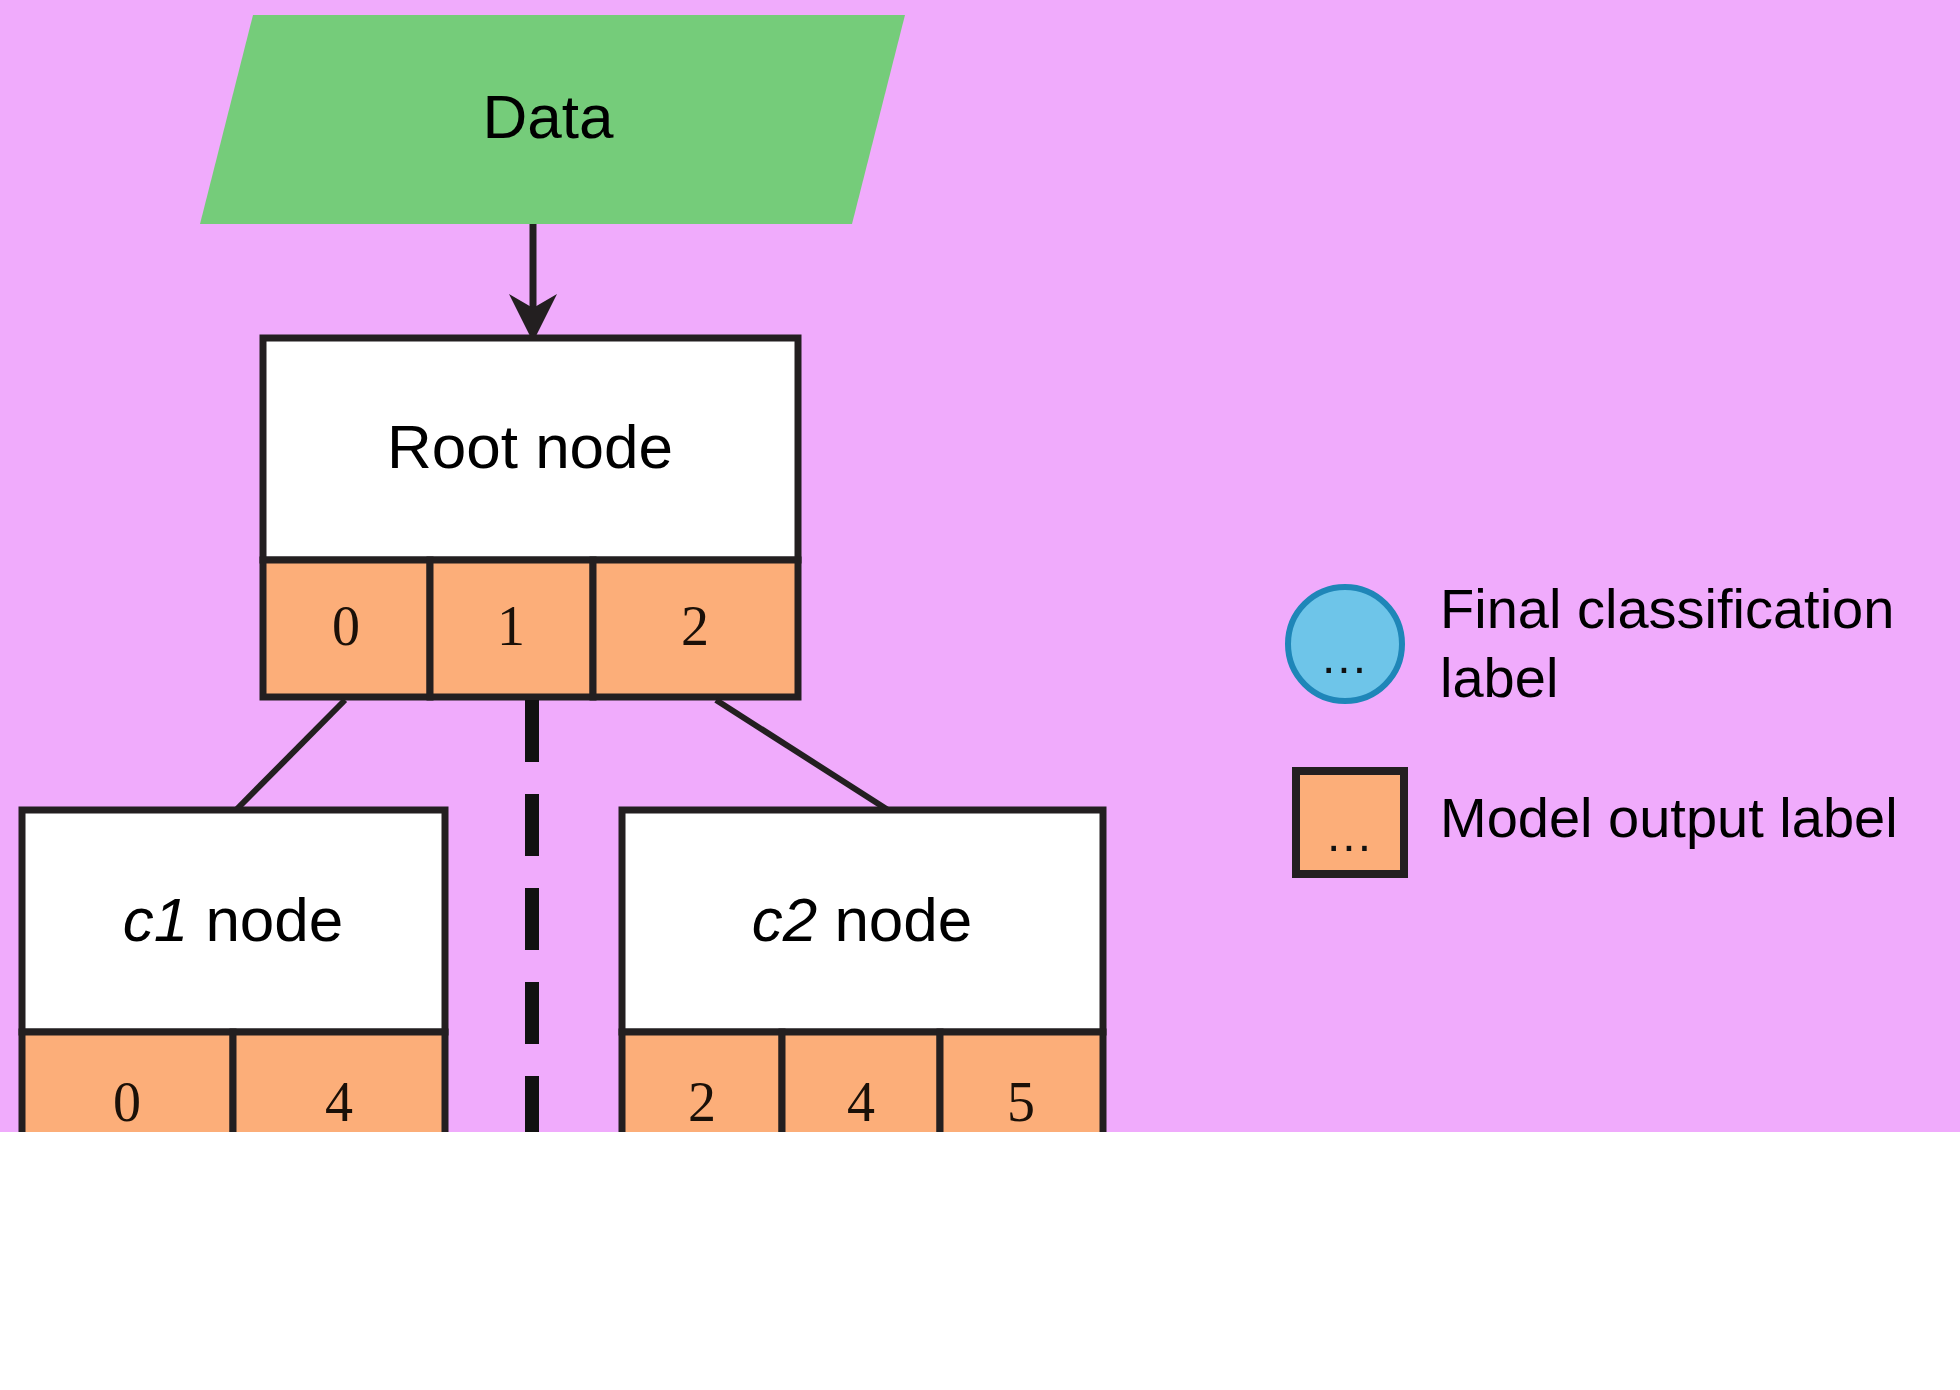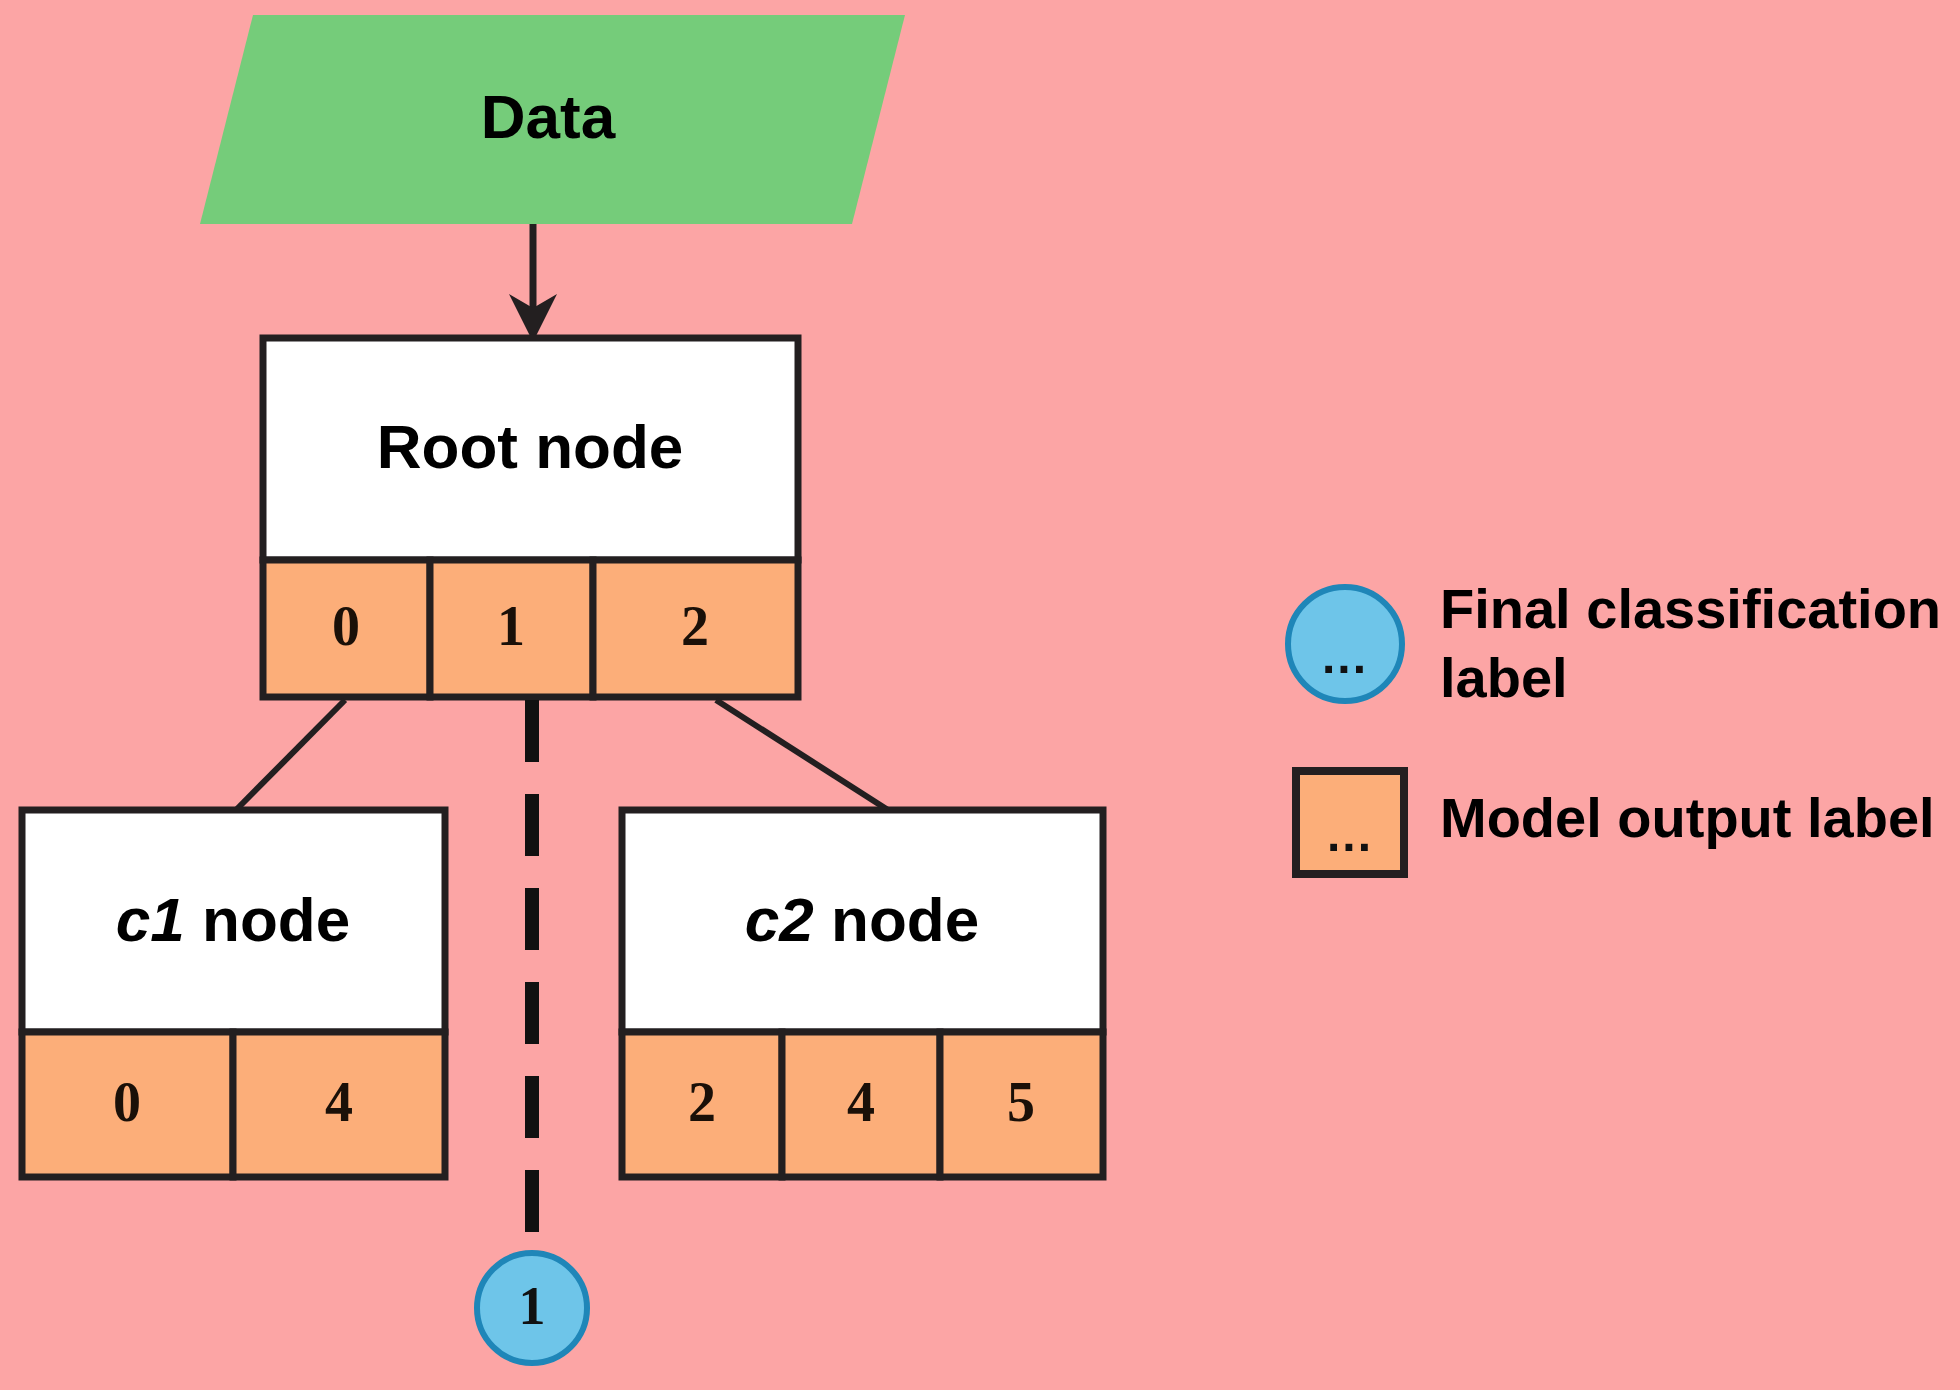--- a/index.html
+++ b/index.html
@@ -3,25 +3,24 @@
 <meta charset="utf-8">
 <style>
   html, body {
     margin: 0;
     padding: 0;
     background: #ffffff;
   }
   #canvas {
     position: relative;
     width: 1960px;
-    height: 1390px;
-    background: #fca5a5;
+    height: 1132px;
+    background: #f0abfc;
     overflow: hidden;
     font-family: "Liberation Sans", sans-serif;
-    font-weight: bold;
   }
   #diagram-svg {
     position: absolute;
     left: 0;
     top: 0;
     width: 1960px;
     height: 1390px;
   }
   .svg-label {
     font-family: "Liberation Sans", sans-serif;

